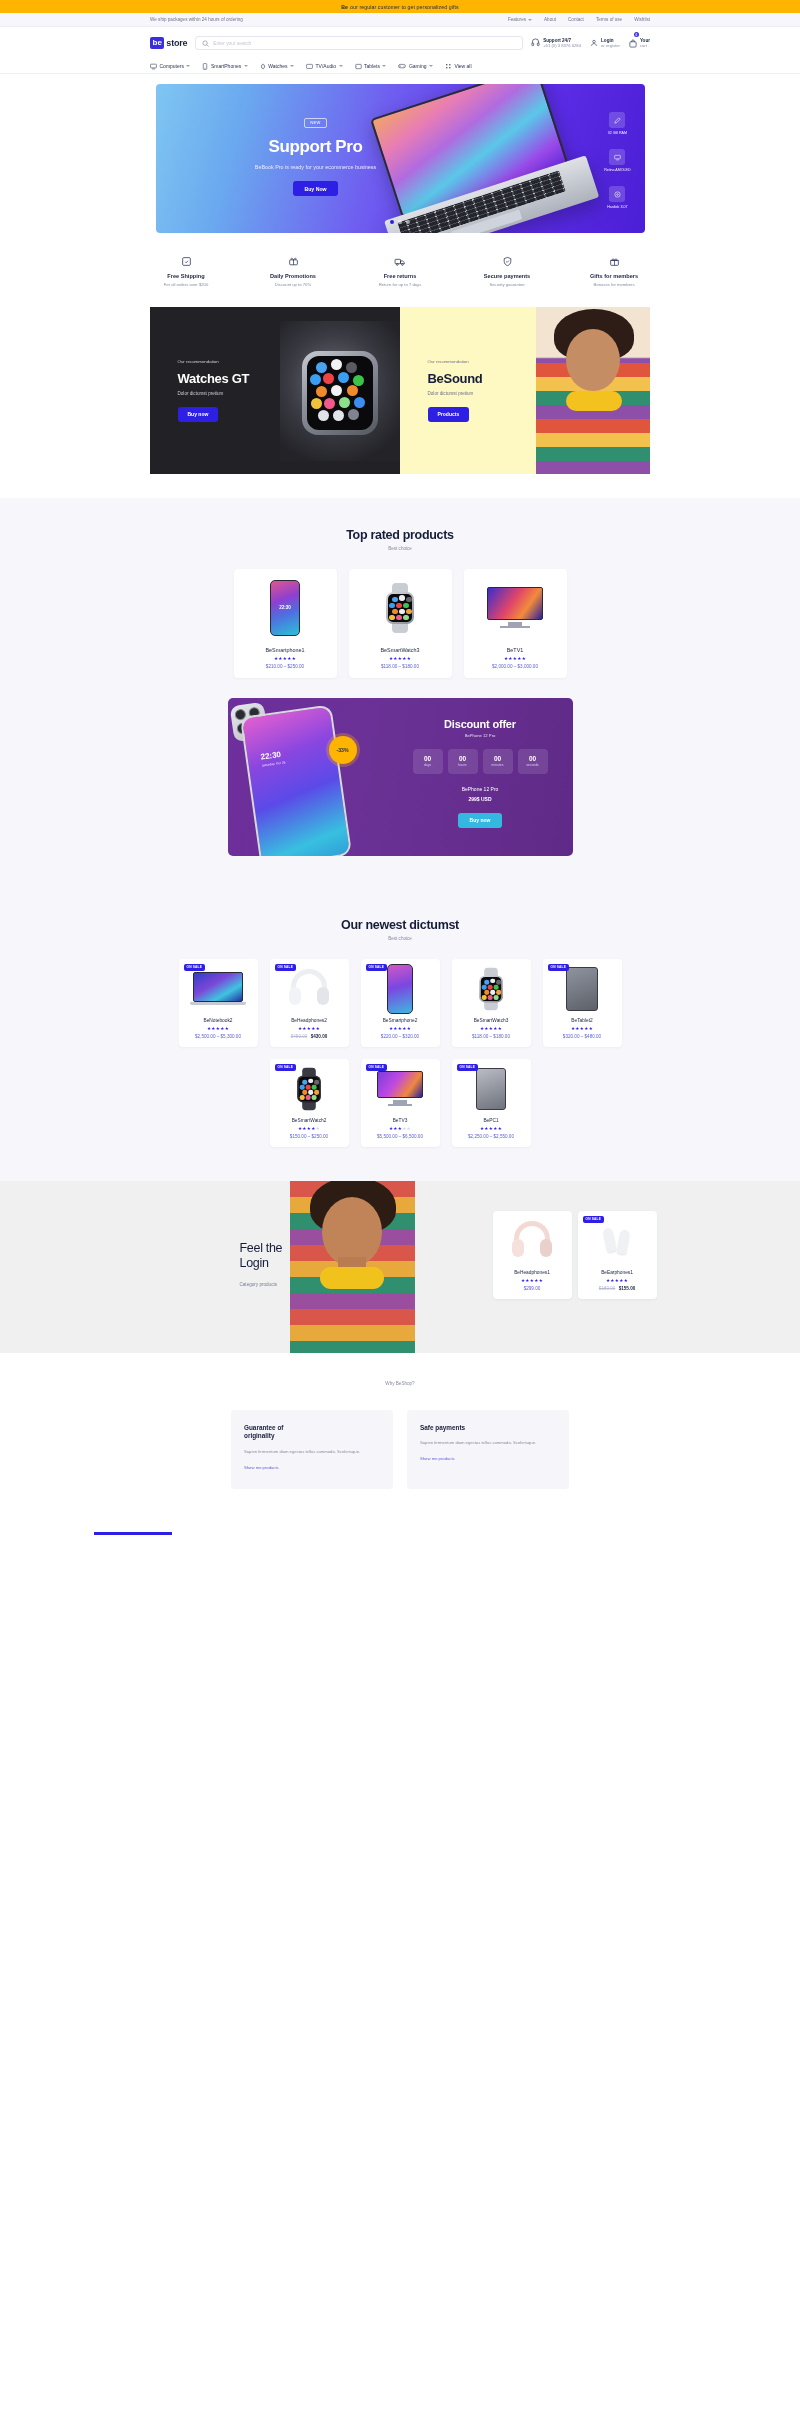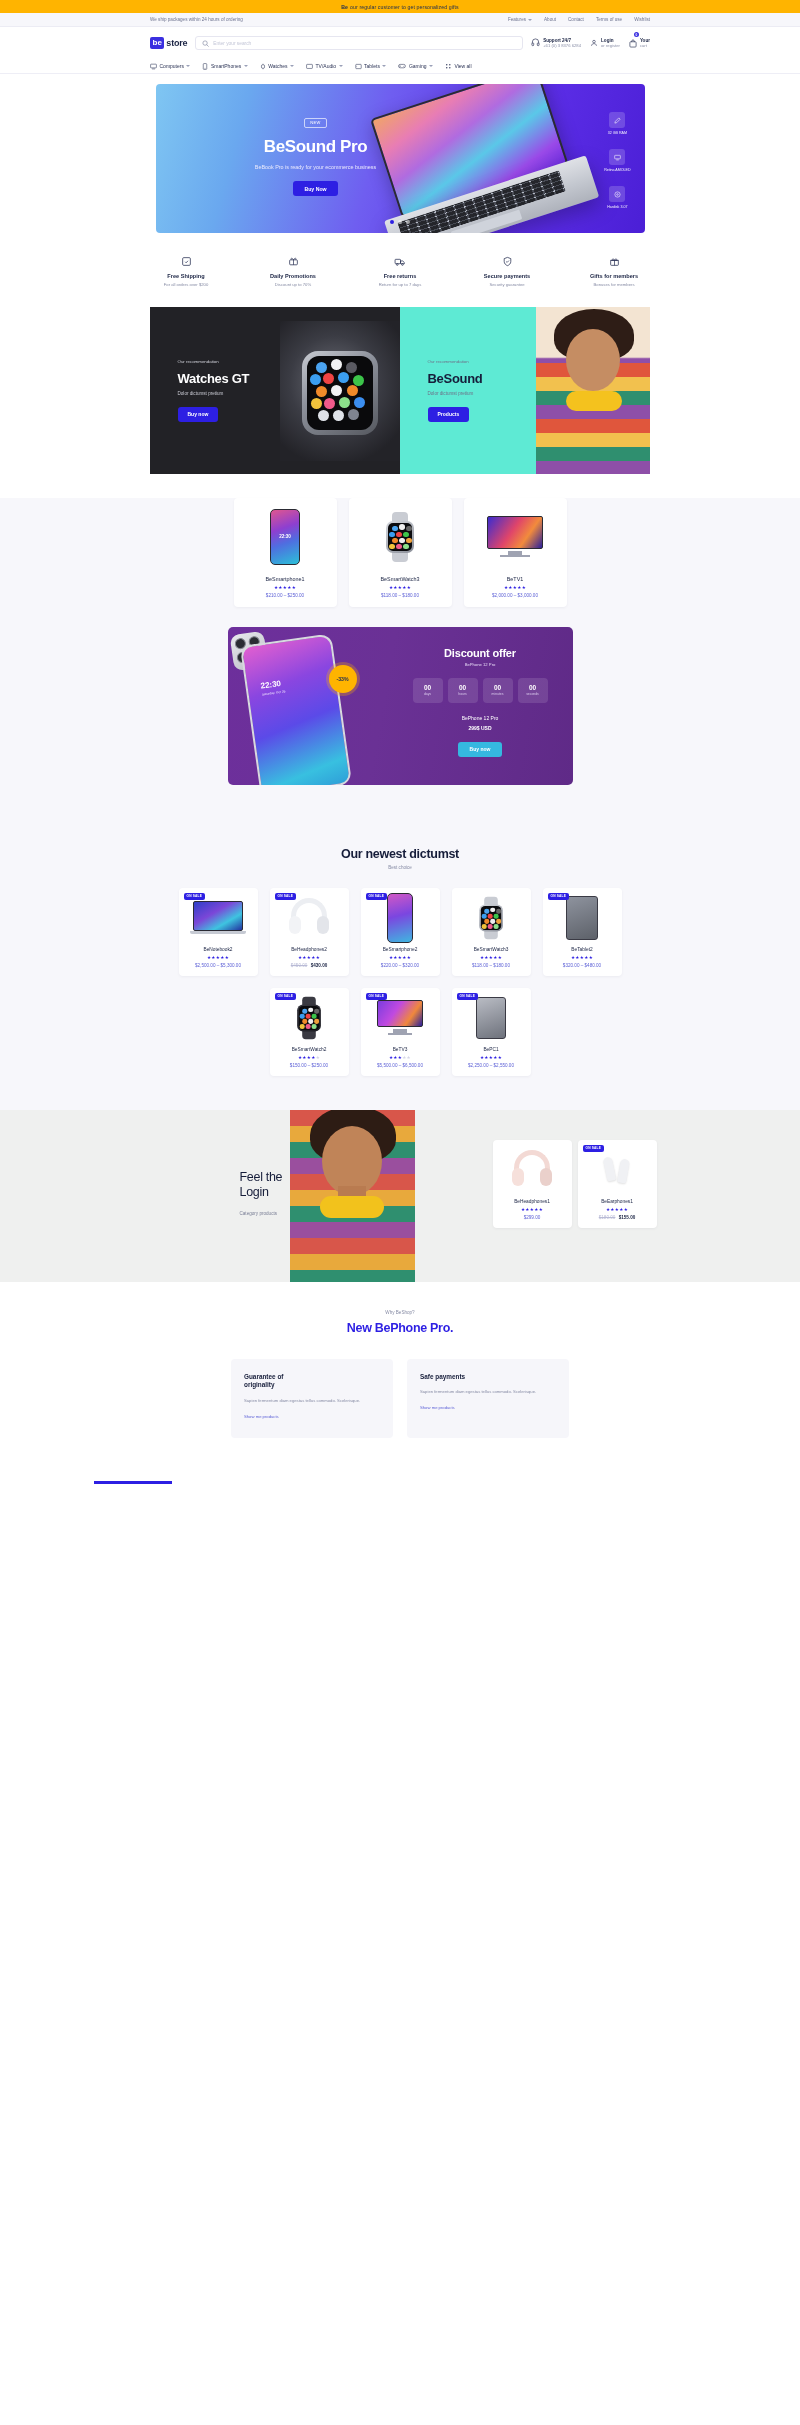--- a/index.html
+++ b/index.html
@@ -129,21 +129,21 @@
   .feat .ttl { font-size: 5.6px; font-weight: 600; color: #1b2444; }
   .feat .sub { font-size: 4.2px; color: #868ba4; margin-top: 2.5px; }
 
   
   .recs { display: flex; width: 501px; margin: 0 auto 24px; gap: 0; }
   .rec {
     position: relative; width: 250px; height: 167px; overflow: hidden; display: flex;
     align-items: center;
   }
   .rec.dark { background: #222226; }
-  .rec.light { background: #5eead4; }
+  .rec.light { background: #fef9c3; }
   .rec-copy { position: relative; z-index: 3; padding-left: 28px; }
   .rec .eyebrow { font-size: 4.4px; margin-bottom: 7px; }
   .rec.dark .eyebrow { color: #cfd0d8; }
   .rec.light .eyebrow { color: #6d7289; }
   .rec h2 { font-size: 13px; font-weight: 700; letter-spacing: -.3px; }
   .rec.dark h2 { color: #fff; }
   .rec.light h2 { color: #161d3a; }
   .rec .desc { font-size: 4.6px; margin-top: 5px; }
   .rec.dark .desc { color: #c8c9d2; }
   .rec.light .desc { color: #6d7289; }
@@ -469,21 +469,21 @@
     <div class="hero">
       <div class="laptop">
         <div class="lap-screen"></div>
         <div class="lap-base">
           <div class="lap-keys"></div>
           <div class="lap-pad"></div>
         </div>
       </div>
       <div class="hero-copy">
         <span class="newpill">NEW</span>
-        <h1>BeSound Pro</h1>
+        <h1>Support Pro</h1>
         <p>BeBook Pro is ready for your ecommerce business</p>
         <button class="btn-buy">Buy Now</button>
       </div>
       <div class="specs">
         <div class="spec">
           <span class="ic">
             <svg width="7" height="7" viewBox="0 0 16 16" fill="none">
                 <path d="M11 2l3 3-8 8-4 1 1-4 8-8z" stroke="#fff" stroke-width="1.3"></path>
               </svg>
           </span>
@@ -612,20 +612,24 @@
       </div>
       <div class="model-img">
         <div class="model-hair"></div>
         <div class="model-face"></div>
         <div class="model-headphone"></div>
       </div>
     </div>
   </div>
 
   <div class="section">
+    <div class="sec-head">
+      <h2>Top rated products</h2>
+      <div class="sub">Best choice</div>
+    </div>
     <div class="grid">
 
       <div class="card">
         <div class="thumb">
           <div class="ph">
               <span class="time">22:30</span>
             </div>
         </div>
         <div class="pname">BeSmartphone1</div>
         <div class="stars">★★★★★</div>
@@ -896,23 +900,20 @@
             <span class="old">$180.00</span>
             <span class="new">$155.00</span>
           </div>
         </div>
       </div>
     </div>
   </div>
 
   <div class="why">
     <div class="sub">Why BeShop?</div>
-    <h2>
-      <span>New </span><span>BePhone Pro.</span>
-    </h2>
     <div class="why-cards">
       <div class="why-card">
         <h4>
           <span>Guarantee of</span><br>
           <span>originality</span>
         </h4>
         <p>Sapien fermentum diam egestas tellus commodo. Scelerisque.</p>
         <a href="#">Show me products</a>
       </div>
       <div class="why-card">

